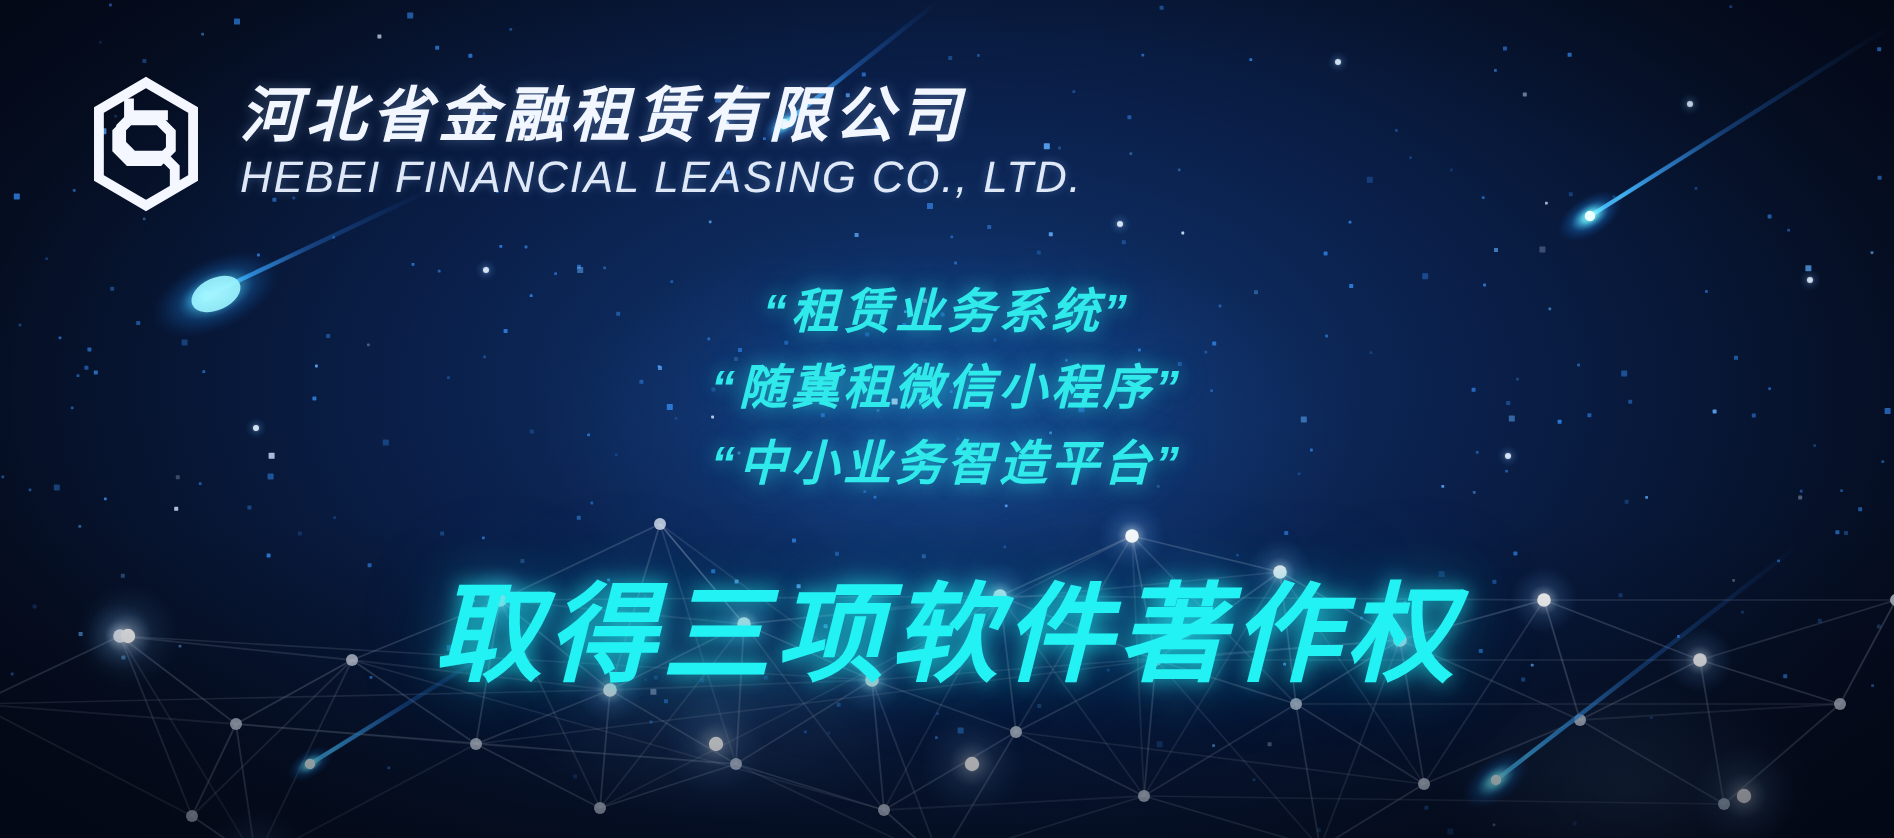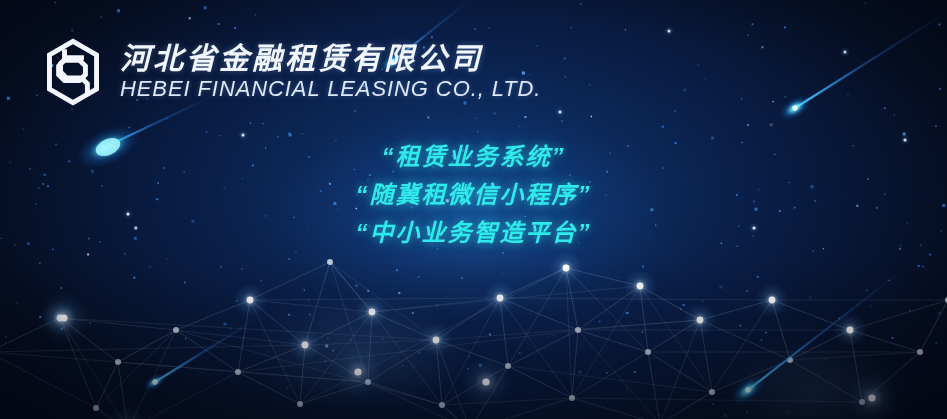--- a/index.html
+++ b/index.html
@@ -684,15 +684,16 @@
         <div id="company-name-en">HEBEI FINANCIAL LEASING CO., LTD.</div>
       </div>
     </div>
 
     <div id="headline-block">
       <div class="product-line">“租赁业务系统”</div>
       <div class="product-line">“随冀租微信小程序”</div>
       <div class="product-line">“中小业务智造平台”</div>
     </div>
 
+    <div id="award-title">取得三项软件著作权</div>
 
   </div>
 </div>
 
 </body></html>

